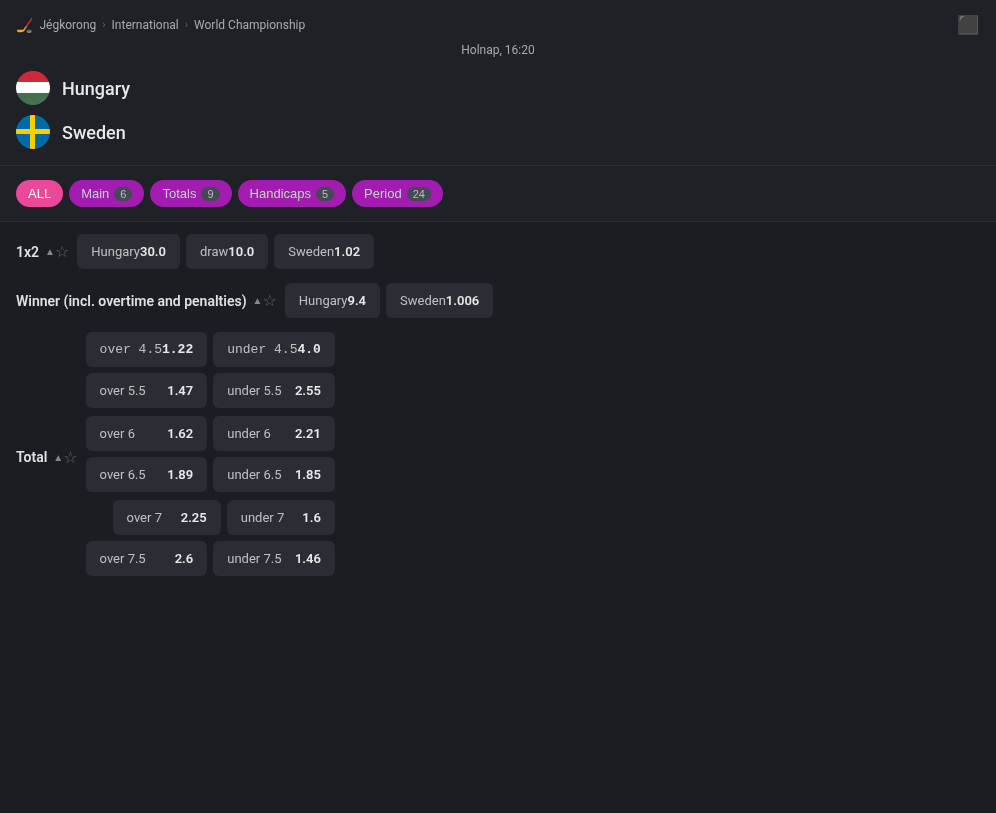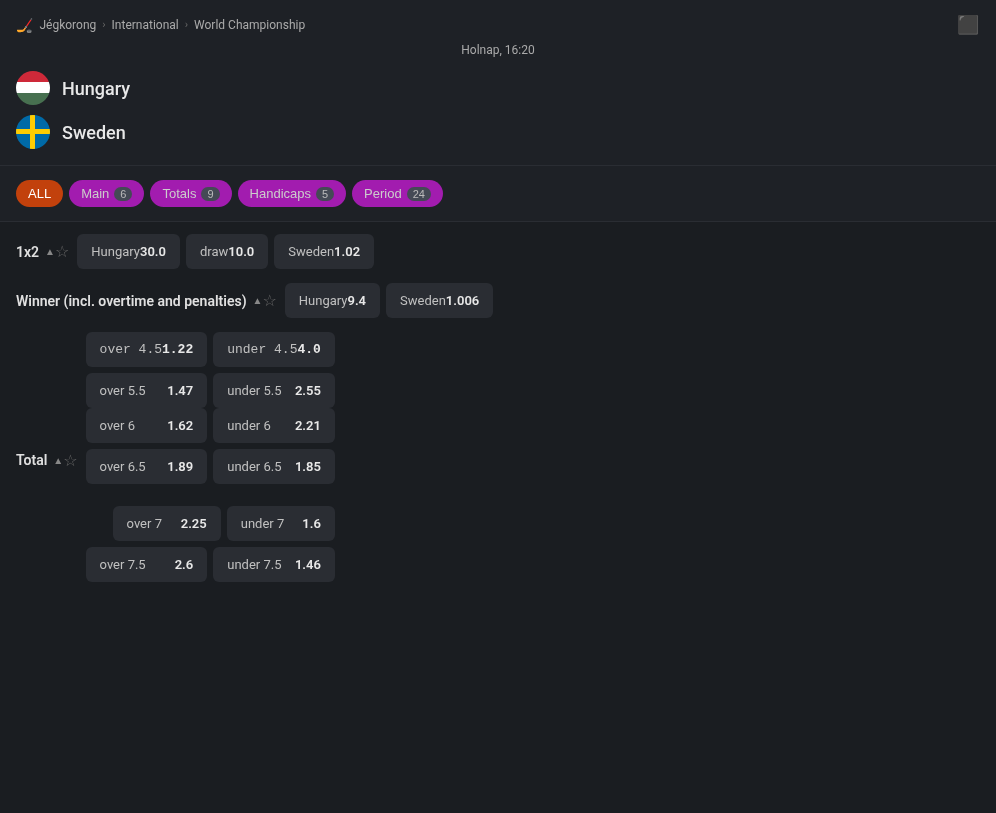--- a/index.html
+++ b/index.html
@@ -106,21 +106,21 @@
       border: none;
       cursor: pointer;
       font-size: 13px;
       font-weight: 500;
       background-color: #a21caf;
       color: #ccc;
       transition: background 0.15s;
     }
 
     .tab-btn.active {
-      background-color: #c2410c;
+      background-color: #ec4899;
       color: #fff;
     }
 
     .tab-badge {
       background-color: #444a55;
       color: #bbb;
       border-radius: 10px;
       padding: 1px 6px;
       font-size: 11px;
     }
@@ -347,41 +347,41 @@
         <div class="odds-row" style="margin-bottom: 6px; font-family: Liberation Mono, monospace;">
     <div class="odds-cell-two">
       <span class="odds-label">over 4.5</span>
       <span class="odds-value">1.22</span>
     </div>
     <div class="odds-cell-two">
       <span class="odds-label">under 4.5</span>
       <span class="odds-value">4.0</span>
     </div>
   </div>
-        <div class="odds-row" style="margin-bottom: 0;">
+        <div class="odds-row" style="margin-bottom: 8px;">
     <div class="odds-cell-two">
       <span class="odds-label">over 5.5</span>
       <span class="odds-value">1.47</span>
     </div>
     <div class="odds-cell-two">
       <span class="odds-label">under 5.5</span>
       <span class="odds-value">2.55</span>
     </div>
   </div>
         <div class="odds-row" style="margin-bottom: 6px;">
     <div class="odds-cell-two">
       <span class="odds-label">over 6</span>
       <span class="odds-value">1.62</span>
     </div>
     <div class="odds-cell-two">
       <span class="odds-label">under 6</span>
       <span class="odds-value">2.21</span>
     </div>
   </div>
-        <div class="odds-row" style="margin-bottom: 22px;">
+        <div class="odds-row" style="margin-bottom: 8px;">
     <div class="odds-cell-two">
       <span class="odds-label">over 6.5</span>
       <span class="odds-value">1.89</span>
     </div>
     <div class="odds-cell-two">
       <span class="odds-label">under 6.5</span>
       <span class="odds-value">1.85</span>
     </div>
   </div>
         <div class="odds-row" style="margin-bottom: 6px; padding-left: 27px;">

